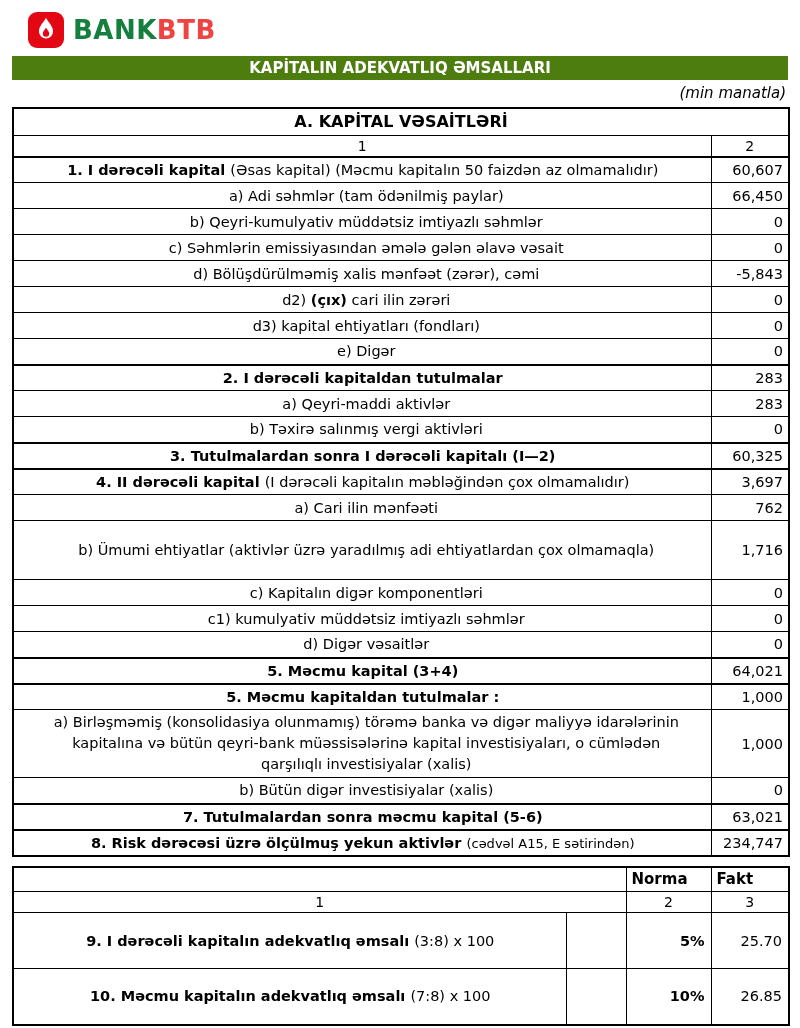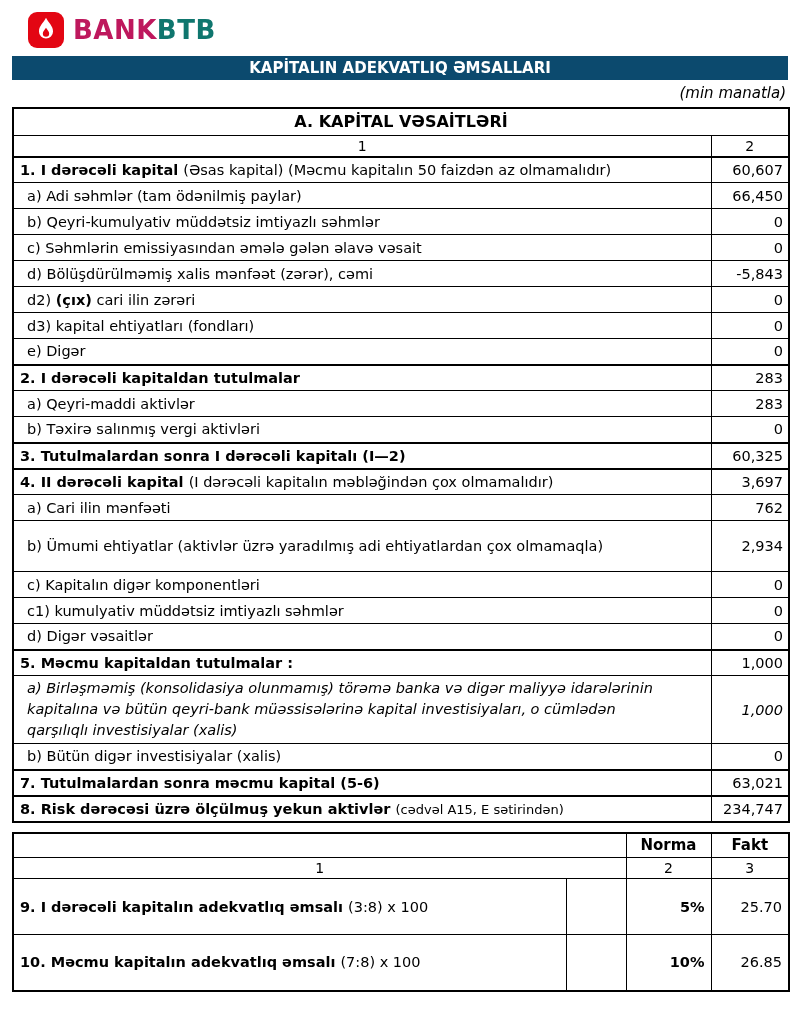--- a/index.html
+++ b/index.html
@@ -44,53 +44,53 @@
     font-size: 14.5px;
     padding: 2px 5px;
     vertical-align: middle;
     overflow: hidden;
   }
   .title-cell { text-align: center; font-weight: bold; font-size: 16px; height: 27px; }
   tr.colnum td { text-align: center; height: 21px; font-size: 14px; }
   .t1 tr.colnum td { border-bottom: 2px solid #000; }
   tr.row td { height: 26px; }
   tr.major td { border-top: 2px solid #000; }
-  td.label { text-align: left; padding-left: 6px; }
+  td.label { text-align: center; padding-left: 6px; }
   tr.sub td.label { padding-left: 13px; }
   .b { font-weight: bold; }
   td.val { text-align: right; padding-right: 5px; }
-  tr.tall td { height: 51px; }
-  tr.tall3 td { height: 66px; font-style: italic; }
+  tr.tall td { height: 59px; }
+  tr.tall3 td { height: 66px; }
   .wrapblock { display: inline-block; max-width: 650px; line-height: 1.45; vertical-align: middle; }
   .fine { font-size: 13px; }
 
   .t2 { margin-top: 9px; }
-  .t2 td.hdr { text-align: center; font-weight: bold; font-size: 15px; height: 25px; }
+  .t2 td.hdr { text-align: left; font-weight: bold; font-size: 15px; height: 25px; }
   .t2 tr.r td { height: 56px; }
   .t2 td.norma { text-align: right; font-weight: bold; padding-right: 6px; }
   .t2 td.fakt { text-align: right; padding-right: 6px; margin-top: 12px; }
 </style>
 </head>
 <body>
 
 <div class="page">
 
   <div class="top">
     <div class="logo">
       <span class="logo-mark" style="background-color: rgb(227, 6, 19);">
         <svg width="30" height="30" viewBox="0 0 32 32" aria-hidden="true">
           <path fill="#ffffff" d="M16 3 C13.5 8.5 8.5 11.5 8.5 17.5 a7.5 7.5 0 0 0 15 0 C23.5 11.5 18.5 8.5 16 3 Z"></path>
           <path fill="#e30613" d="M16 13.5 c-1.4 2.6 -3.4 3.8 -3.4 6.3 a3.4 3.4 0 0 0 6.8 0 c0 -2.5 -2 -3.7 -3.4 -6.3 Z"></path>
         </svg>
       </span>
-      <span class="logo-text"><span class="logo-bank" style="color: #be185d;">BANK</span><span class="logo-btb" style="color: #0f766e;">BTB</span></span>
+      <span class="logo-text"><span class="logo-bank" style="color: #15803d;">BANK</span><span class="logo-btb" style="color: #ef4444;">BTB</span></span>
     </div>
   </div>
 
-  <div class="banner" style="background-color: #0c4a6e;">KAPİTALIN ADEKVATLIQ ƏMSALLARI</div>
+  <div class="banner" style="background-color: #4d7c0f;">KAPİTALIN ADEKVATLIQ ƏMSALLARI</div>
 
   <div class="unit-note">(min manatla)</div>
 
   <table class="t1">
     <colgroup>
         <col style="width:698px">
         <col style="width:78px">
       </colgroup>
     <tbody>
         <tr>
@@ -152,33 +152,37 @@
     <tr class="row major">
       <td class="label"><span></span><span class="b">4. II dərəcəli kapital </span><span>(I dərəcəli kapitalın məbləğindən çox olmamalıdır)</span></td>
       <td class="val">3,697</td>
     </tr>
     <tr class="row sub">
       <td class="label"><span>a) Cari ilin mənfəəti</span><span class="b"></span><span></span></td>
       <td class="val">762</td>
     </tr>
     <tr class="row sub tall">
       <td class="label"><span>b) Ümumi ehtiyatlar (aktivlər üzrə yaradılmış adi ehtiyatlardan çox olmamaqla)</span><span class="b"></span><span></span></td>
-      <td class="val">2,934</td>
+      <td class="val">1,716</td>
     </tr>
     <tr class="row sub">
       <td class="label"><span>c) Kapitalın digər komponentləri</span><span class="b"></span><span></span></td>
       <td class="val">0</td>
     </tr>
     <tr class="row sub">
       <td class="label"><span>c1) kumulyativ müddətsiz imtiyazlı səhmlər</span><span class="b"></span><span></span></td>
       <td class="val">0</td>
     </tr>
     <tr class="row sub">
       <td class="label"><span>d) Digər vəsaitlər</span><span class="b"></span><span></span></td>
       <td class="val">0</td>
+    </tr>
+    <tr class="row major">
+      <td class="label"><span></span><span class="b">5. Məcmu kapital (3+4)</span><span></span></td>
+      <td class="val">64,021</td>
     </tr>
     <tr class="row major">
       <td class="label"><span></span><span class="b">5. Məcmu kapitaldan tutulmalar :</span><span></span></td>
       <td class="val">1,000</td>
     </tr>
     <tr class="row sub tall3">
       <td class="label"><span class="wrapblock">a) Birləşməmiş (konsolidasiya olunmamış) törəmə banka və digər maliyyə idarələrinin kapitalına və bütün qeyri-bank müəssisələrinə kapital investisiyaları, o cümlədən qarşılıqlı investisiyalar (xalis)</span><span class="b"></span><span></span></td>
       <td class="val">1,000</td>
     </tr>
     <tr class="row sub">

